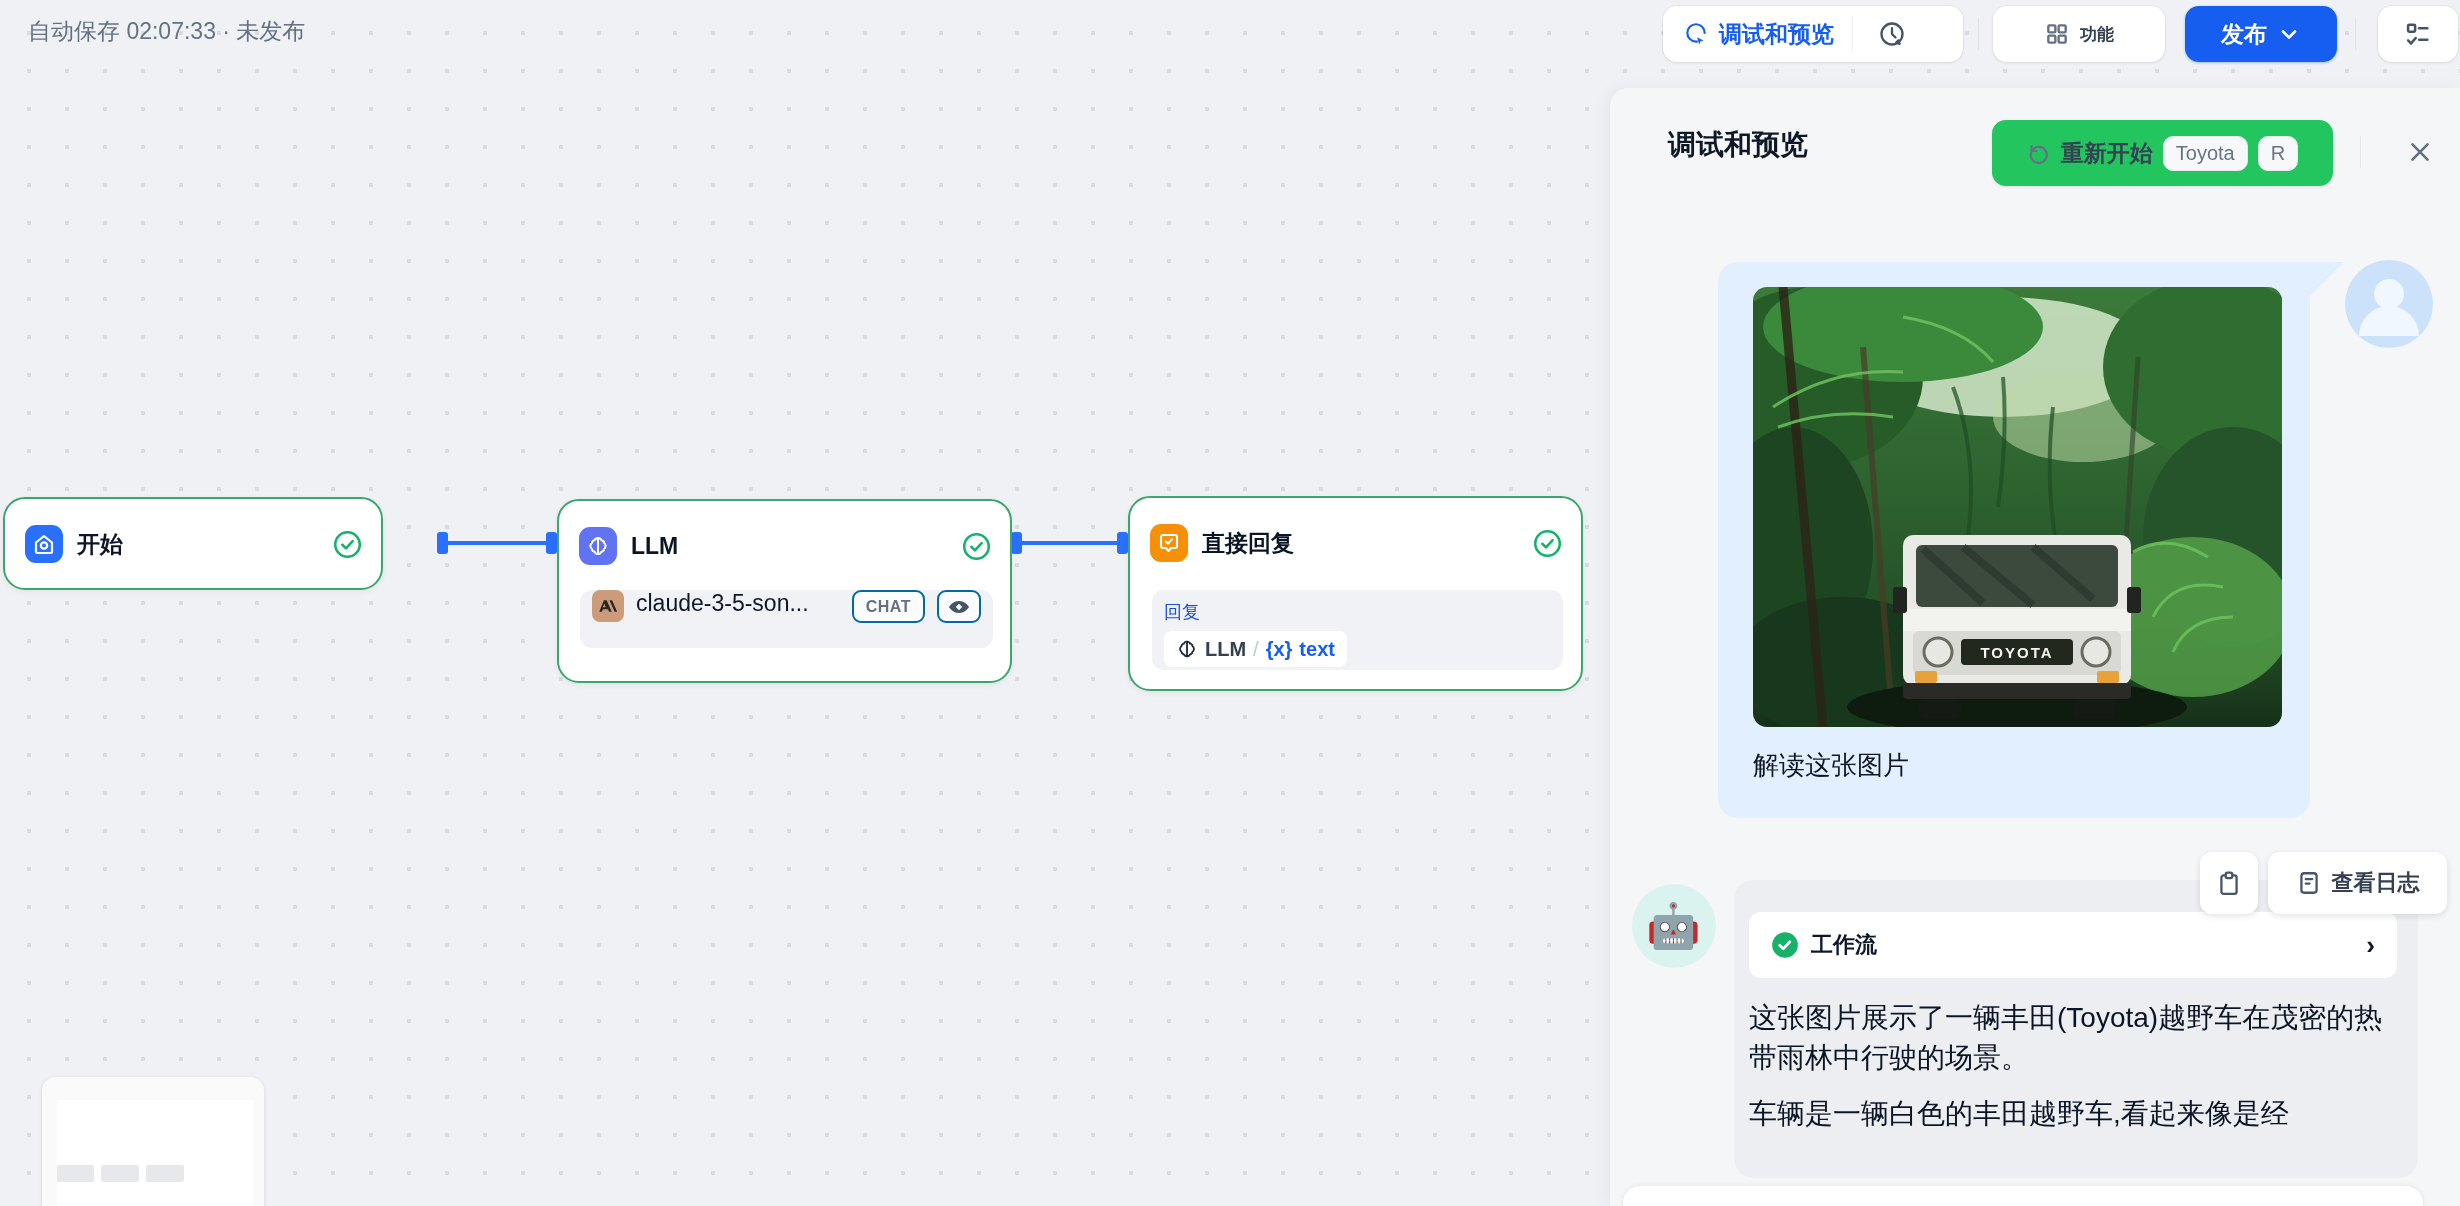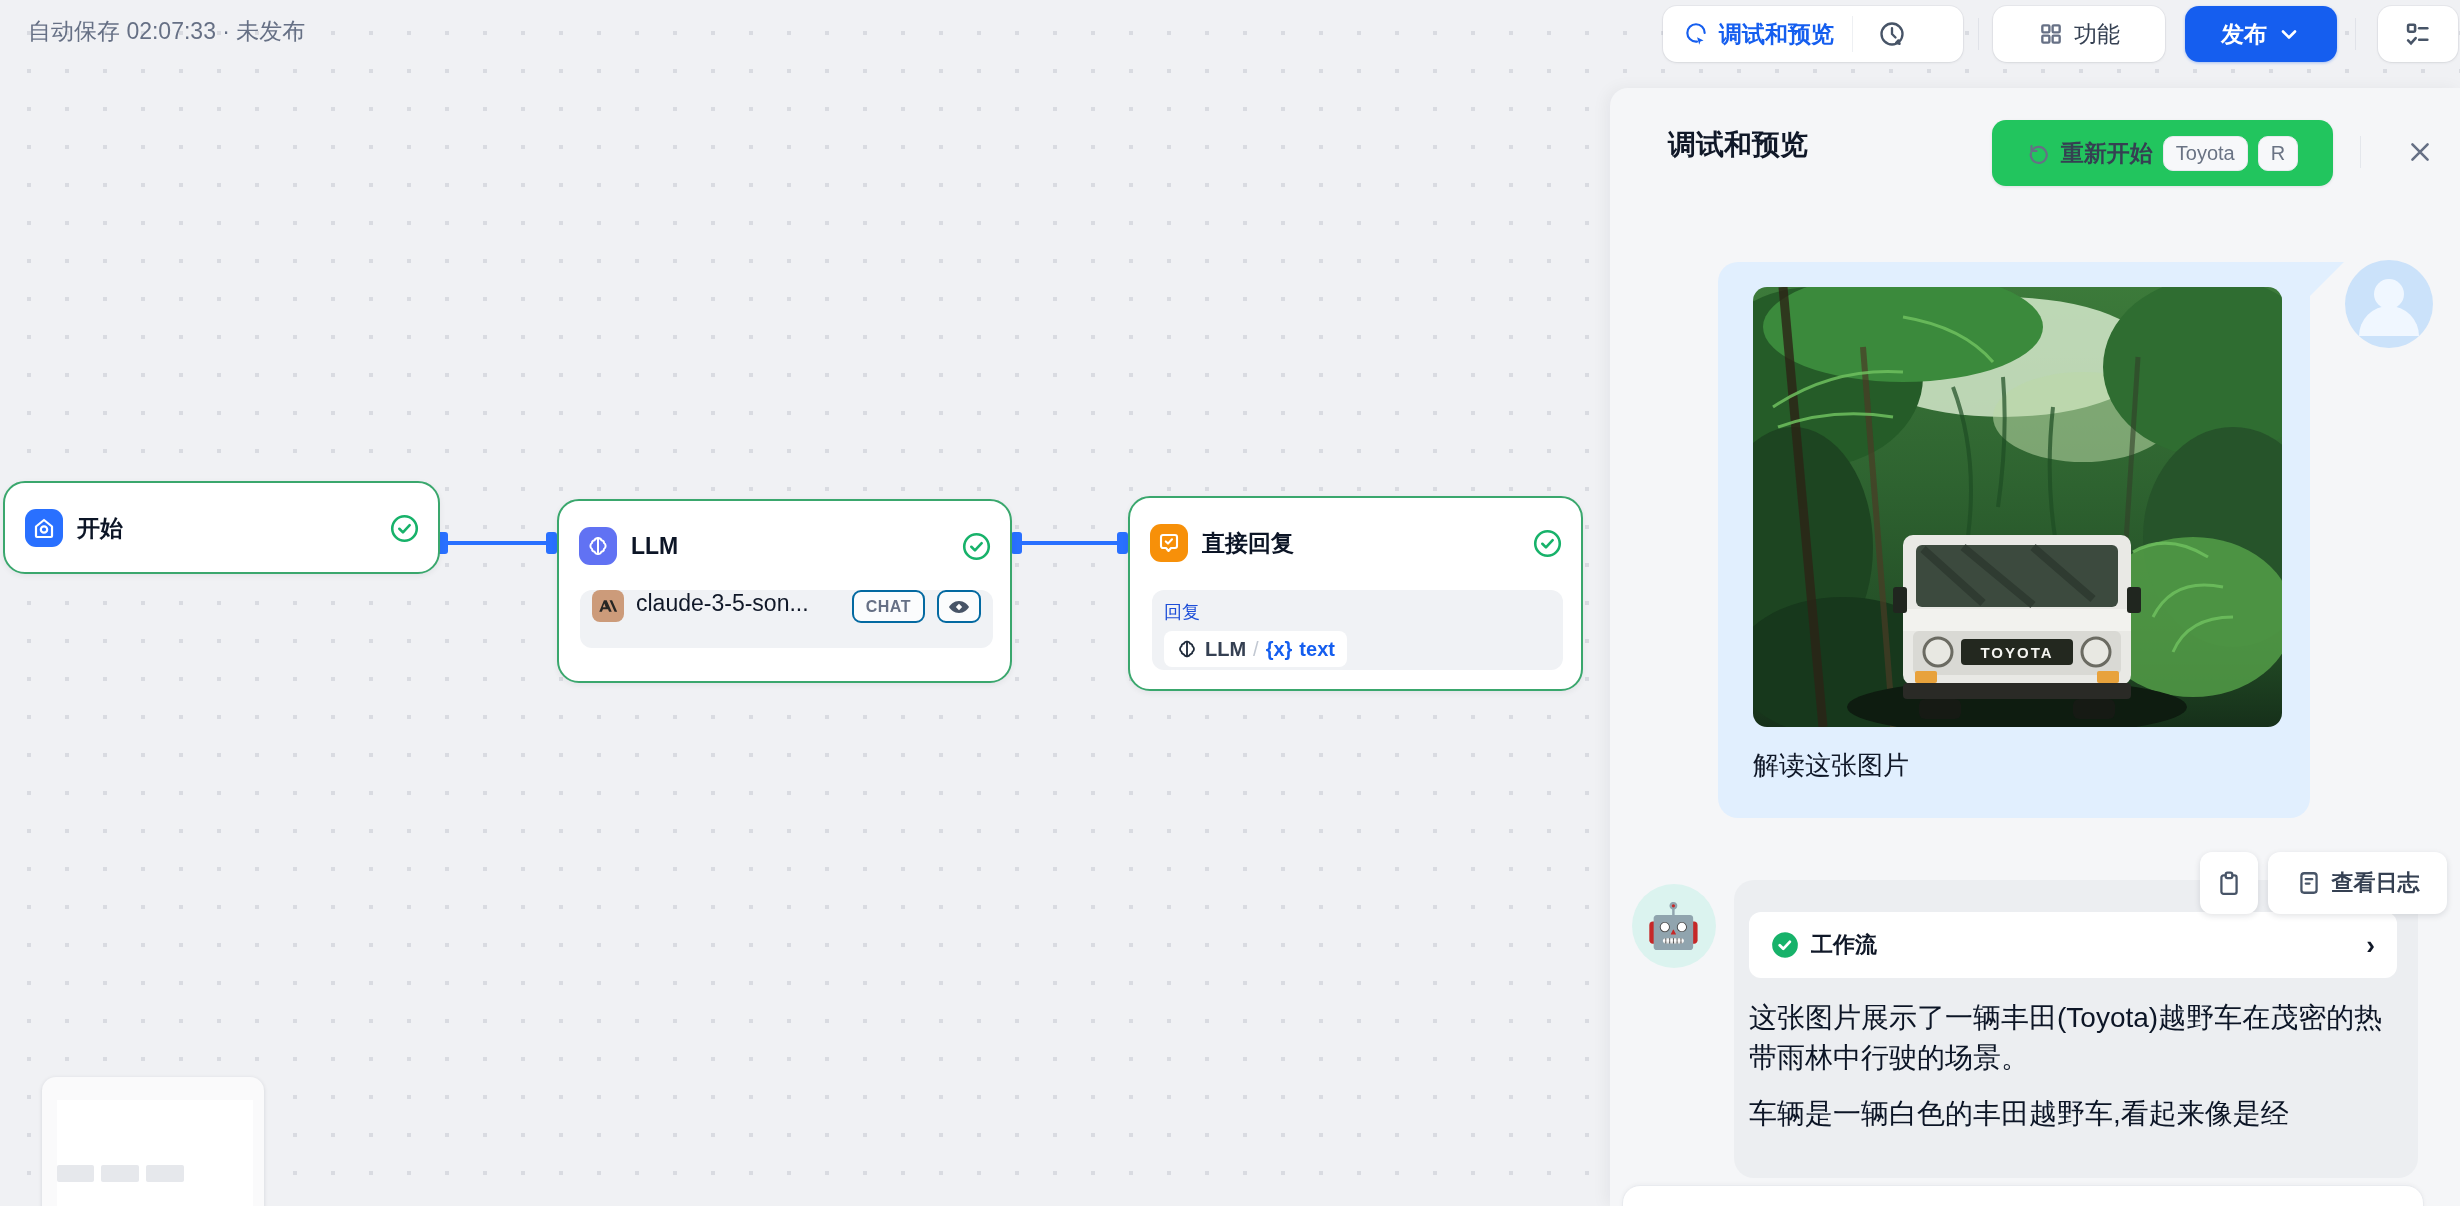--- a/index.html
+++ b/index.html
@@ -17,21 +17,21 @@
   .autosave { position:absolute; left:28px; top:16px; font-size:23px; color:#667085; z-index:5; }
   .tb-btn { position:absolute; top:6px; height:56px; background:#fff; border-radius:14px;
     box-shadow:0 1px 3px rgba(16,24,40,.08), 0 0 0 1px rgba(16,24,40,.04);
     display:flex; align-items:center; z-index:30; }
   .tb-group { left:1663px; width:300px; }
   .tb-debug { display:flex; align-items:center; gap:10px; padding:0 18px 0 20px; height:100%; cursor:pointer; }
   .tb-debug span { font-size:23px; font-weight:700; color:#155eef; }
   .tb-divider { width:1px; height:36px; background:#eef0f3; }
   .tb-clock { width:78px; height:100%; display:flex; align-items:center; justify-content:center; cursor:pointer; }
   .tb-features { left:1993px; width:172px; justify-content:center; gap:10px; cursor:pointer; }
-  .tb-features span { font-size:23px; font-weight:400; color:#354052; }
+  .tb-features span { font-size:17px; font-weight:700; color:#354052; }
   .tb-publish { left:2185px; width:152px; background:#155eef; justify-content:center; gap:10px; cursor:pointer;
     box-shadow:0 1px 3px rgba(21,94,239,.35); }
   .tb-publish span { font-size:23px; font-weight:700; color:#fff; }
   .tb-checklist { left:2378px; width:80px; justify-content:center; cursor:pointer; }
   .tb-sep { position:absolute; top:18px; width:1px; height:32px; background:#e0e2e8; z-index:29; }
 
   
   .node { position:absolute; background:#fff; border:2px solid #3aa76d; border-radius:22px;
     box-shadow:0 2px 6px rgba(16,24,40,.06); z-index:10; }
   .node-head { position:absolute; left:20px; right:18px; display:flex; align-items:center; gap:14px; }
@@ -164,21 +164,21 @@
     </svg>
   </div>
 
   <div class="edge" style="left:447px; top:541px; width:102px;"></div>
   <div class="edge" style="left:1021px; top:541px; width:99px;"></div>
   <div class="port" style="left:437px; top:532px;"></div>
   <div class="port" style="left:546px; top:532px;"></div>
   <div class="port" style="left:1011px; top:532px;"></div>
   <div class="port" style="left:1117px; top:532px;"></div>
 
-  <div class="node" style="left:3px; top:481px; width:437px; height:93px;">
+  <div class="node" style="left:3px; top:497px; width:380px; height:93px;">
     <div class="node-head" style="top:26px;">
       <div class="node-icon" style="background:#2970ff">
         <svg width="24" height="24" viewBox="0 0 24 24" fill="none" stroke="#fff" stroke-width="2.2" stroke-linecap="round" stroke-linejoin="round">
           <path d="M4 10.5L12 4l8 6.5V20a1 1 0 0 1-1 1H5a1 1 0 0 1-1-1z"></path>
             <circle cx="12" cy="13.5" r="3.2"></circle>
         </svg>
       </div>
       <div class="node-title">开始</div>
       <svg class="node-check" width="31" height="31" viewBox="0 0 24 24" fill="none" stroke="#17b26a" stroke-width="2" stroke-linecap="round" stroke-linejoin="round">
         <circle cx="12" cy="12" r="9.5"></circle>

